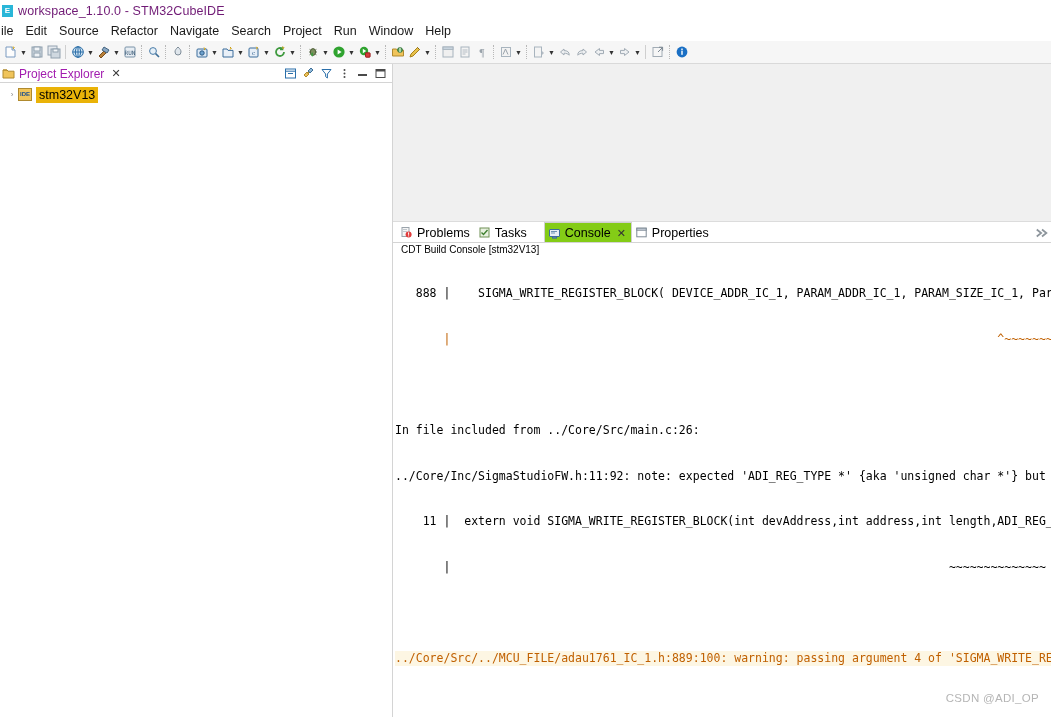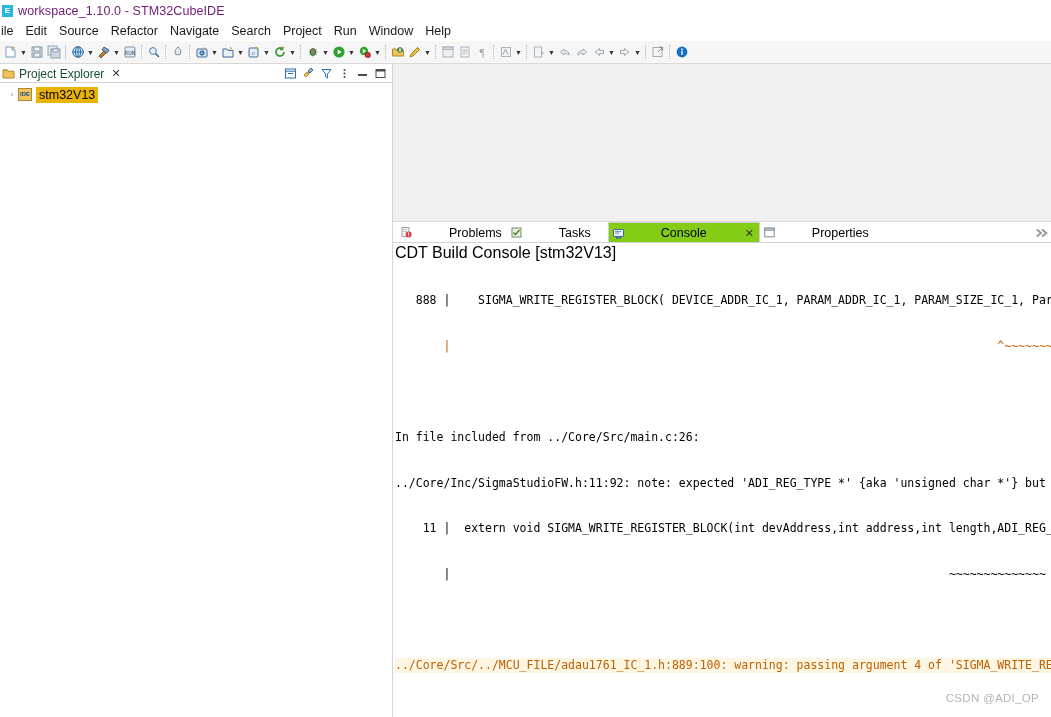--- a/index.html
+++ b/index.html
@@ -128,21 +128,21 @@
     position: relative;
   }
   .view-tab {
     display: flex;
     align-items: center;
     height: 19px;
     padding: 0 4px 0 2px;
     font-size: 12px;
   }
   .view-tab .tab-label {
-    color: #14532d;
+    color: #a21caf;
     margin: 0 5px 0 4px;
   }
   .view-tab .tab-close {
     color: #3a3a3a;
     font-size: 11px;
     padding: 0 2px;
   }
   .tabbar-underline {
     position: absolute;
     left: 0; right: 0; bottom: 0;
@@ -228,21 +228,20 @@
     padding-left: 4px;
   }
   .ctab {
     display: flex;
     align-items: center;
     height: 21px;
     padding: 0 5px 0 3px;
     font-size: 12.5px;
     color: #000;
     position: relative;
-    gap: 32px;
   }
   .ctab.active {
     background: #84cc16;
     border: 1px solid #d0d0d0;
     border-bottom: none;
     box-sizing: border-box;
     margin-left: 12px;
   }
   .ctab .ctab-label { margin-left: 4px; }
   .ctab .ctab-close { margin-left: 6px; font-size: 11px; color: #333; }
@@ -252,24 +251,25 @@
     height: 1px;
     background: #d4d4d4;
   }
   .console-tools {
     margin-left: auto;
     display: flex;
     align-items: center;
     padding-right: 2px;
   }
   .console-title {
-    font-size: 16px;
+    font-size: 10px;
     padding: 1px 0 1px 2px;
     color: #000;
     background: #ffffff;
+    margin-left: 6px;
   }
   .console-body {
     flex: 1;
     background: #ffffff;
     font-family: "DejaVu Sans Mono", "Liberation Mono", monospace;
     font-size: 11.5px;
     line-height: 15.2px;
     white-space: pre;
     overflow: hidden;
     padding-left: 2px;

